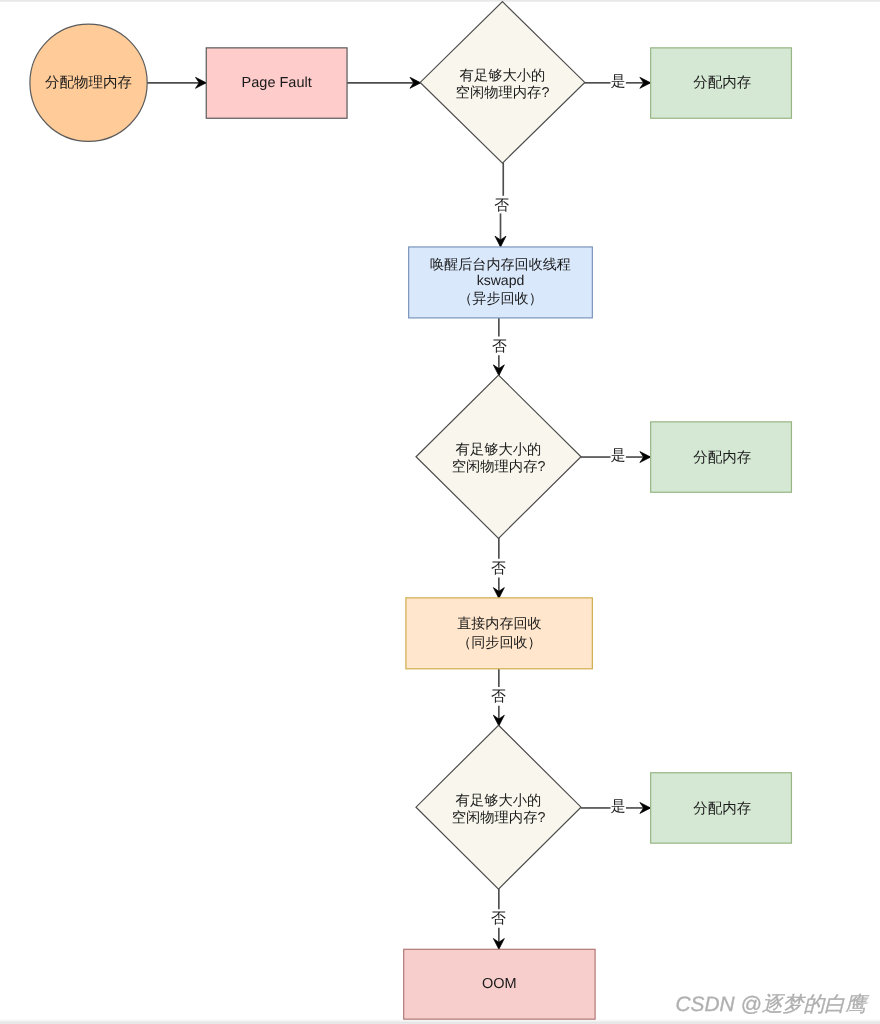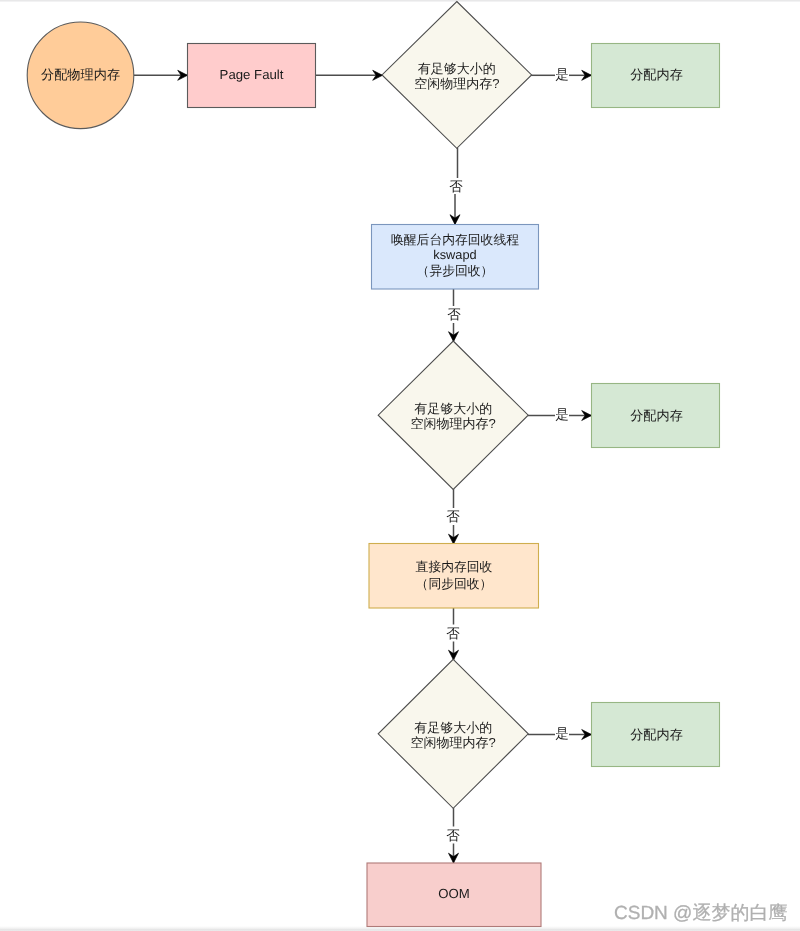--- a/index.html
+++ b/index.html
@@ -49,20 +49,21 @@
   .shape { stroke-width: 1.1; stroke-linejoin: miter; }
   .watermark {
     position: absolute;
     left: 614px;
     top: 900px;
     color: #b0b0b0;
     -webkit-text-stroke: 0.3px #b0b0b0;
     font-size: 19px;
     font-family: "Liberation Sans", sans-serif;
     white-space: nowrap;
+    font-style: italic;
   }
 </style>
 </head>
 <body>
 
 <div id="page">
 
   <div class="edge-band" id="band-top"></div>
   <div class="edge-band" id="band-bottom"></div>
 

